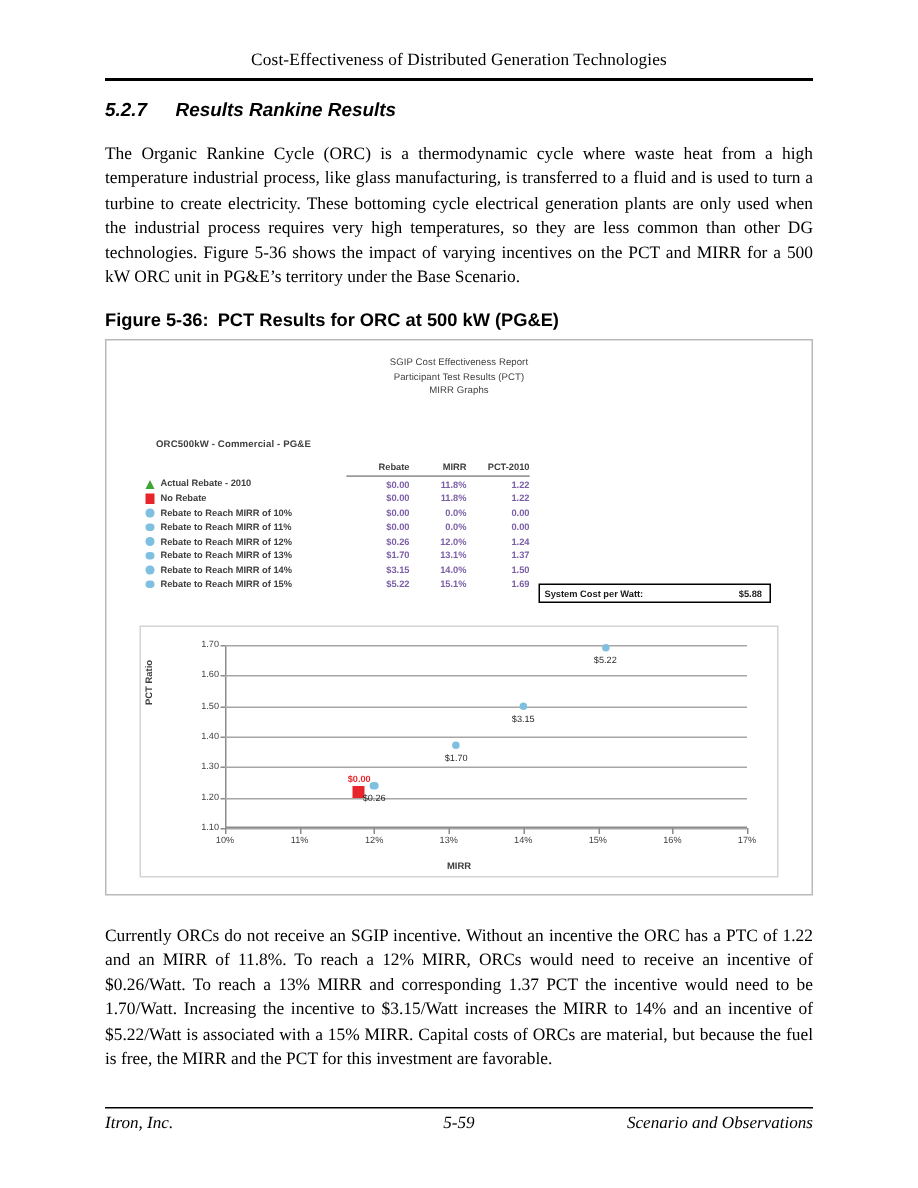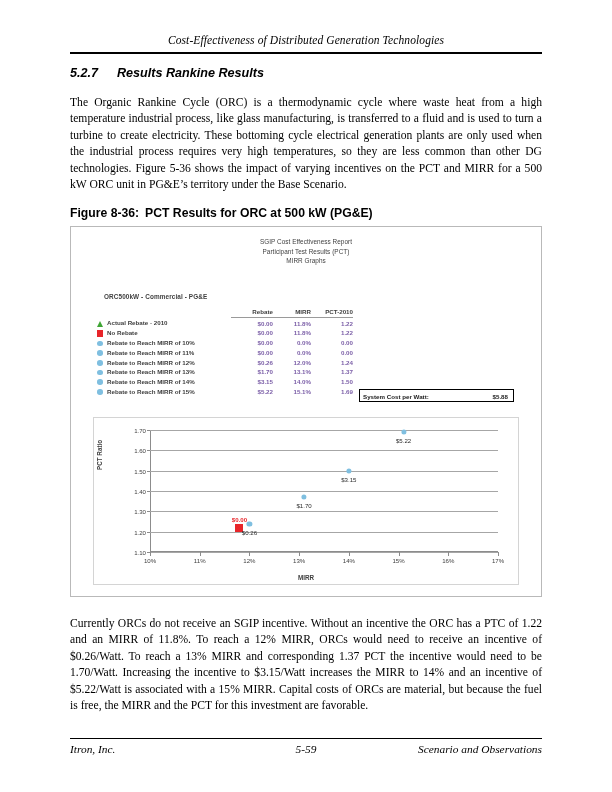--- a/index.html
+++ b/index.html
@@ -11,21 +11,20 @@
     position:relative;
     overflow:hidden;
   }
   .page{position:absolute;inset:0;}
 
   
   .runhead{
     position:absolute;left:70px;top:34px;width:472px;
     text-align:center;
     font-family:"Liberation Serif", serif;
-    font-style:italic;
     font-size:11.5px;
     letter-spacing:.1px;
   }
   .runhead-rule{
     position:absolute;left:70px;top:52px;width:472px;height:0;
     border-top:2.2px solid #000;
   }
 
   
   .sec-heading{
@@ -231,21 +230,21 @@
   <div class="runhead">Cost-Effectiveness of Distributed Generation Technologies</div>
   <div class="runhead-rule"></div>
 
   <div class="sec-heading">
     <span class="num">5.2.7</span><span>Results Rankine Results</span>
   </div>
 
   <div class="para" id="para-intro">The Organic Rankine Cycle (ORC) is a thermodynamic cycle where waste heat from a high temperature industrial process, like glass manufacturing, is transferred to a fluid and is used to turn a turbine to create electricity.  These bottoming cycle electrical generation plants are only used when the industrial process requires very high temperatures, so they are less common than other DG technologies.  Figure 5-36 shows the impact of varying incentives on the PCT and MIRR for a 500 kW ORC unit in PG&amp;E’s territory under the Base Scenario.</div>
 
   <div class="fig-caption">
-    <span class="lbl">Figure 8-36:</span><span>PCT Results for ORC at 500 kW (PG&amp;E)</span>
+    <span class="lbl">Figure 5-36:</span><span>PCT Results for ORC at 500 kW (PG&amp;E)</span>
   </div>
 
   <div class="figure">
 
     <div class="chart-head">
       <div>SGIP Cost Effectiveness Report</div>
       <div>Participant Test Results (PCT)</div>
       <div>MIRR Graphs</div>
     </div>
 

